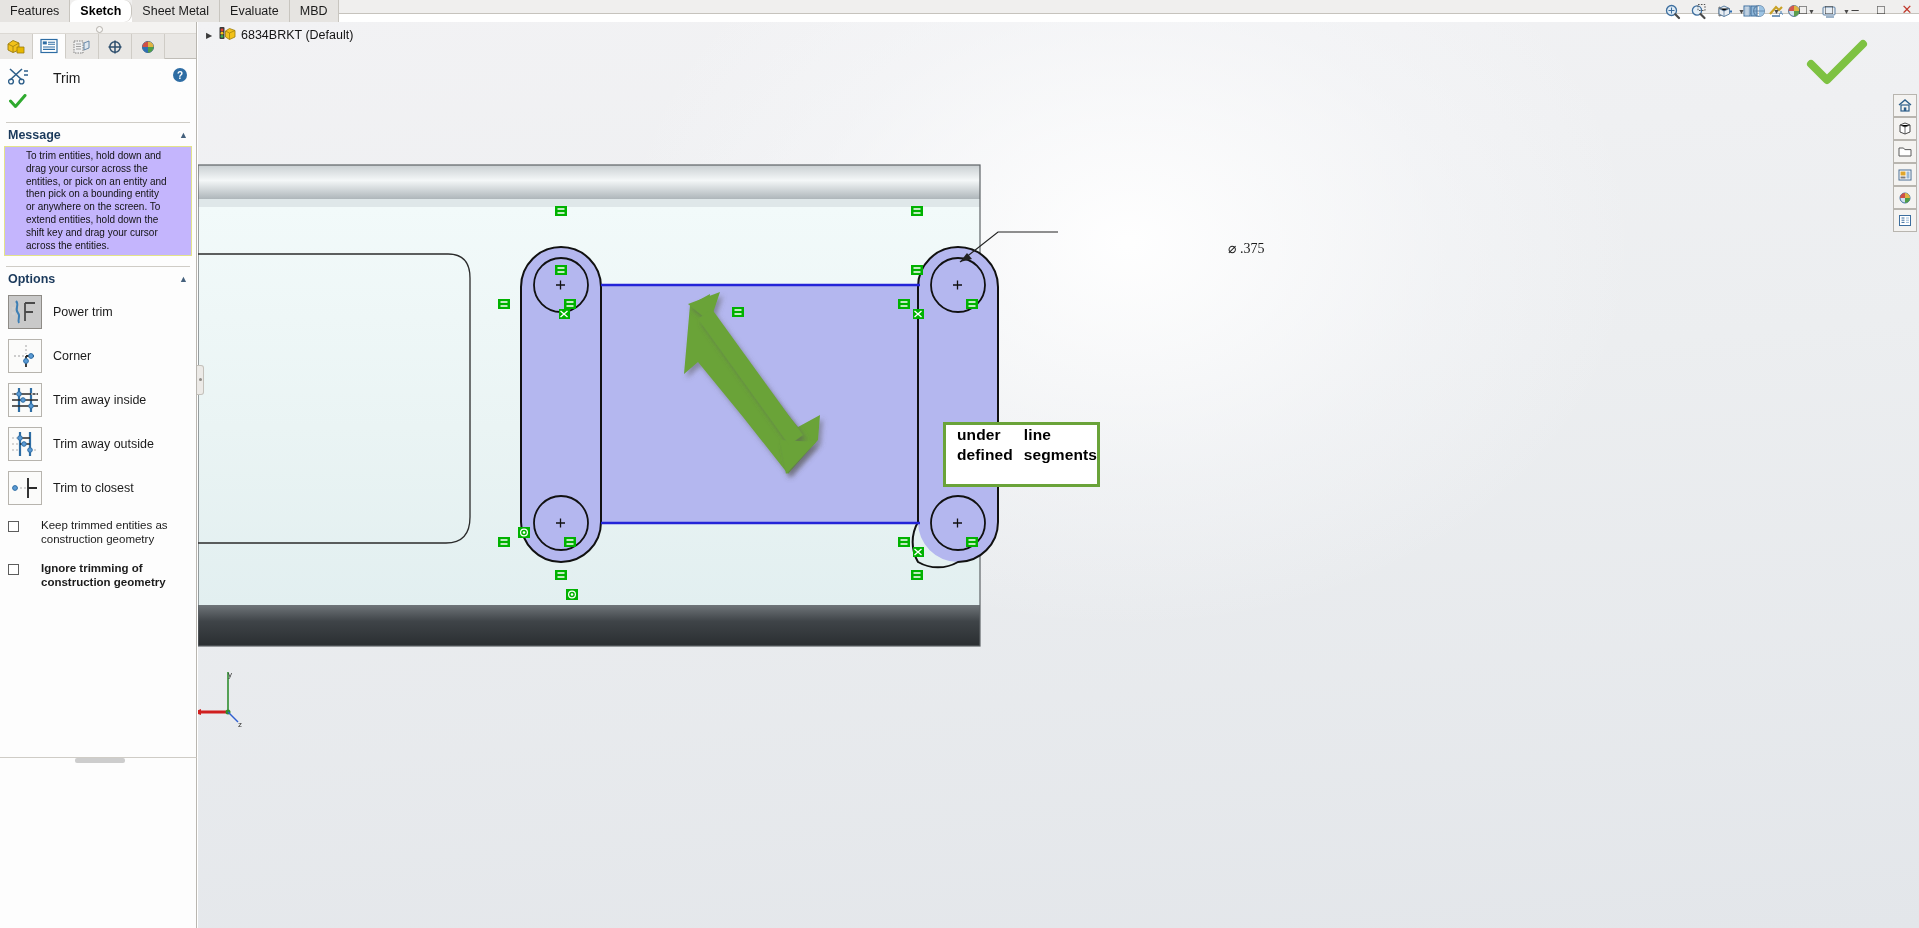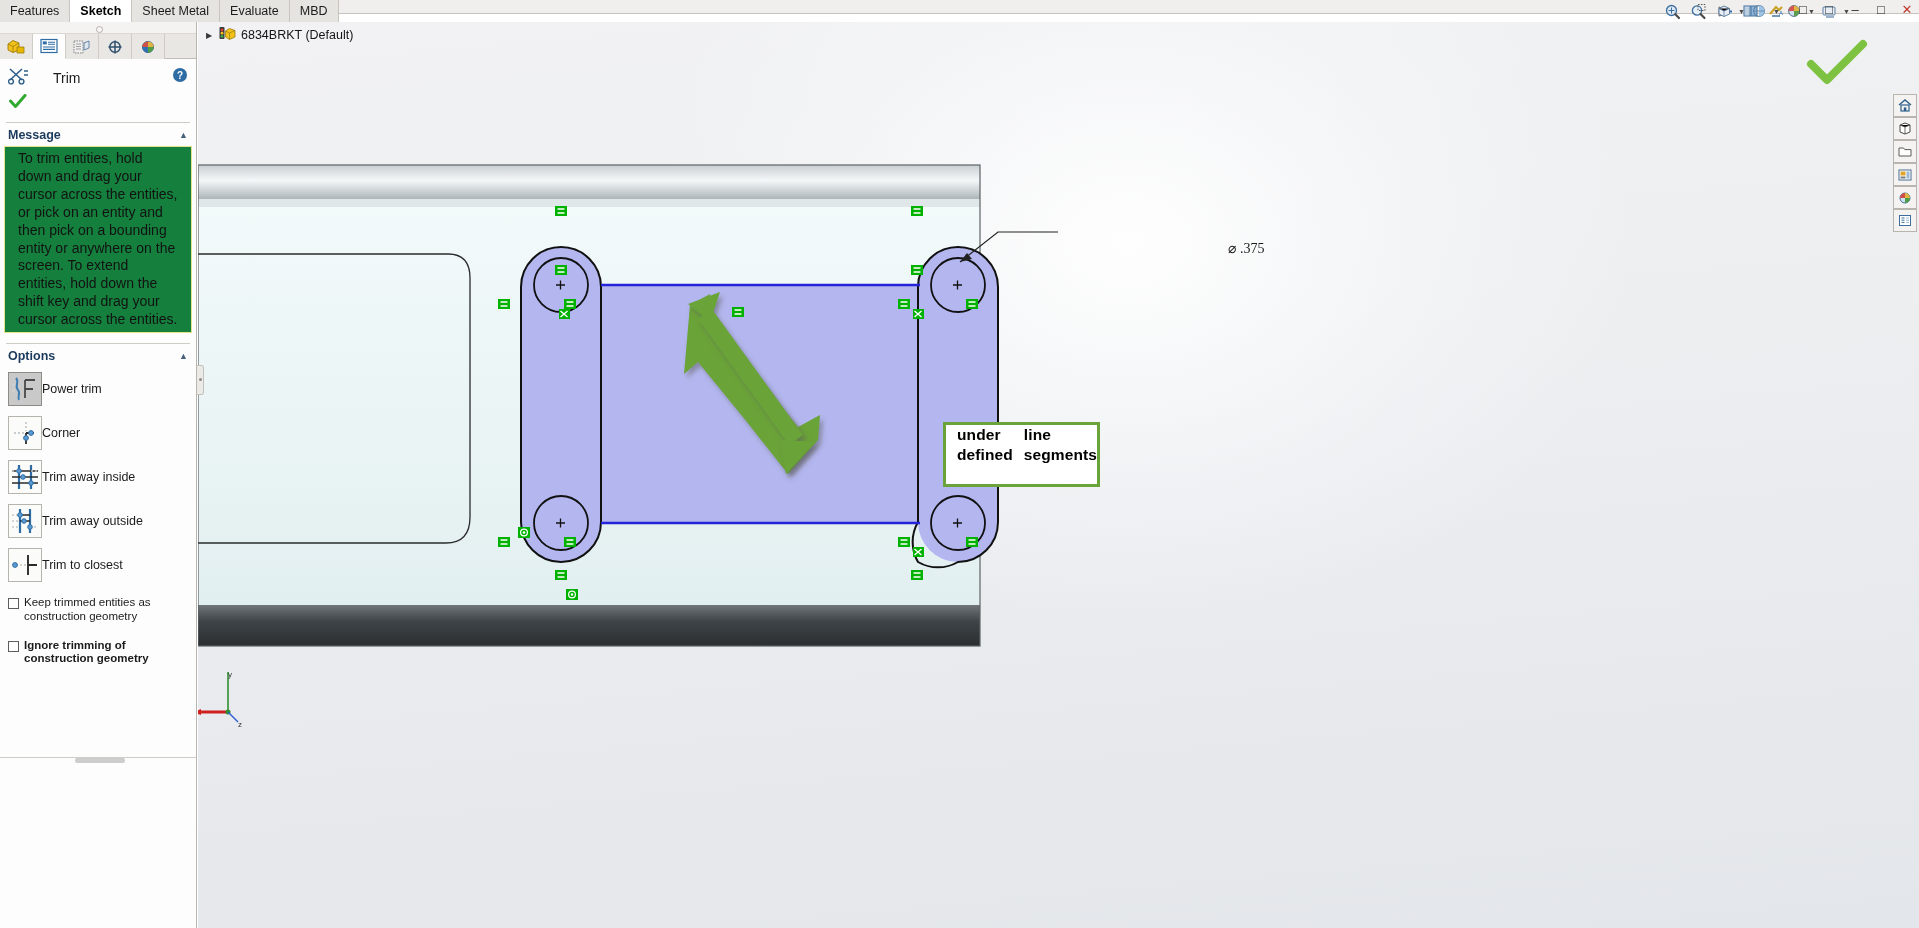--- a/index.html
+++ b/index.html
@@ -18,21 +18,21 @@
   .cmdbar{
     position:absolute; left:0; top:0; width:1919px; height:14px;
     background:#f0efee; border-bottom:1px solid #c6c3bd;
   }
   .cmdtabs{ position:absolute; left:0; top:0; display:flex; height:22px; }
   .cmdtab{
     padding:3px 10px 2px 10px; height:22px; line-height:16px;
     font-size:12.5px; color:#1b1b1b; background:#e6e4e1;
     border-right:1px solid #c8c5bf; cursor:default; white-space:nowrap;
   }
-  .cmdtab.active{ background:#ffffff; color:#000; font-weight:600; }
+  .cmdtab.active{ background:#ffffff; color:#000; font-weight:600;border-radius:8px; }
 
   
   .toprow{ position:absolute; right:0; top:0; height:22px; display:flex; align-items:center; gap:0px; }
   .tbico{ width:26px; height:22px; display:flex; align-items:center; justify-content:center; }
   .tbico svg{ display:block; }
   .tbcaret{ width:9px; height:22px; display:flex; align-items:center; justify-content:center; font-size:7px; color:#4a4a4a; }
   .winbtns{ position:absolute; right:4px; top:2px; display:flex; align-items:center; gap:10px; }
   .winbtn{ font-size:13px; color:#2a2a2a; width:16px; text-align:center; }
   .winbtn.close{ color:#c0392b; }
 
@@ -64,35 +64,35 @@
   .pm-ok{ padding:2px 0 6px 9px; }
   .pm-sep{ height:1px; background:#cfccc6; margin:4px 6px 0 6px; }
 
   .sect-head{
     display:flex; align-items:center; justify-content:space-between;
     padding:5px 8px 4px 8px; font-size:12.5px; color:#1b3a5c; font-weight:600;
   }
   .chev{ font-size:9px; color:#45617d; }
 
   .msgbox{
-    margin:0 4px; background:#15803d; border:1px solid #e3e38a;
-    padding:3px 13px; font-size:14px; line-height:1.28; color:#121212;
-  }
-
-  .optrow{ display:flex; align-items:center; padding:5px 8px; }
+    margin:0 4px; background:#c4b5fd; border:1px solid #e3e38a;
+    padding:3px 21px; font-size:10px; line-height:1.28; color:#121212;
+  }
+
+  .optrow{ display:flex; align-items:center; gap:11px; padding:5px 8px; }
   .optbtn{
     width:34px; height:34px; border:1px solid #b7b4ae; background:#fbfbfa;
     display:flex; align-items:center; justify-content:center; flex:none;
   }
   .optbtn.sel{ background:#c9c9c9; border:1px solid #8e8b86; }
   .optlabel{ font-size:12.5px; color:#1b1b1b; }
 
   .cbrow{ display:flex; align-items:flex-start; gap:5px; padding:3px 8px 3px 8px; }
   .cbox{ width:11px; height:11px; border:1px solid #5d5d5d; background:#fff; flex:none; margin-top:2px; }
-  .cbtext{ font-size:11.5px; line-height:1.2; color:#1b1b1b; }
+  .cbtext{ font-size:11.5px; line-height:1.2; color:#1b1b1b;margin-left:17px; }
 
   .pm-foot{
     position:absolute; left:0; top:757px; width:197px; height:171px;
     background:#fdfdfd; border-right:1px solid #b9b6b0; border-top:1px solid #cfccc6;
   }
   .pm-scroll{
     position:absolute; left:75px; top:0px; width:50px; height:5px; background:#cdcdcd; border-radius:2px;
   }
 
   

